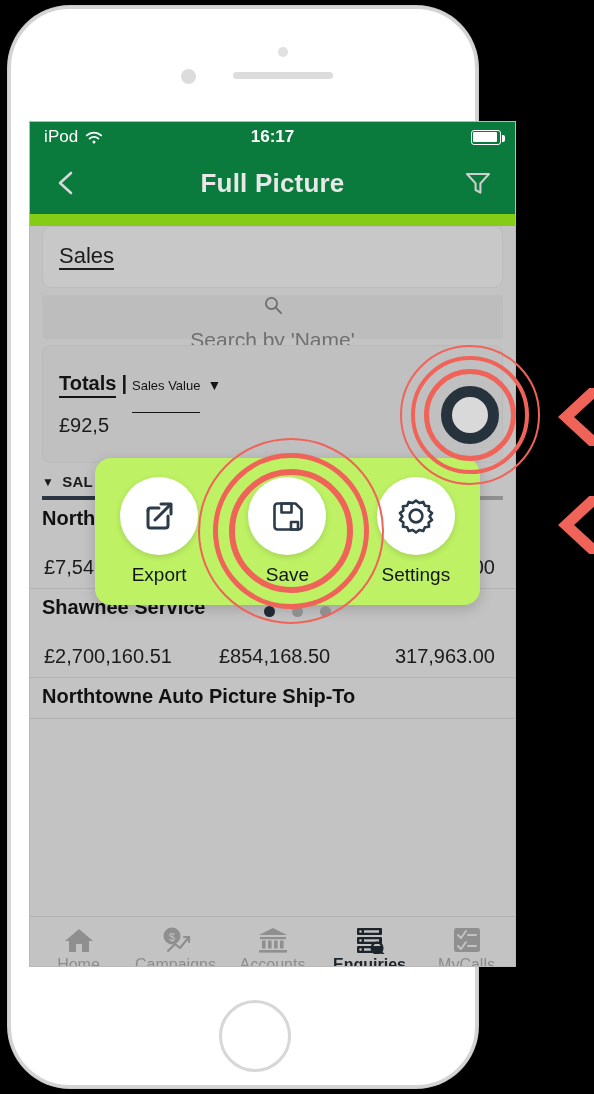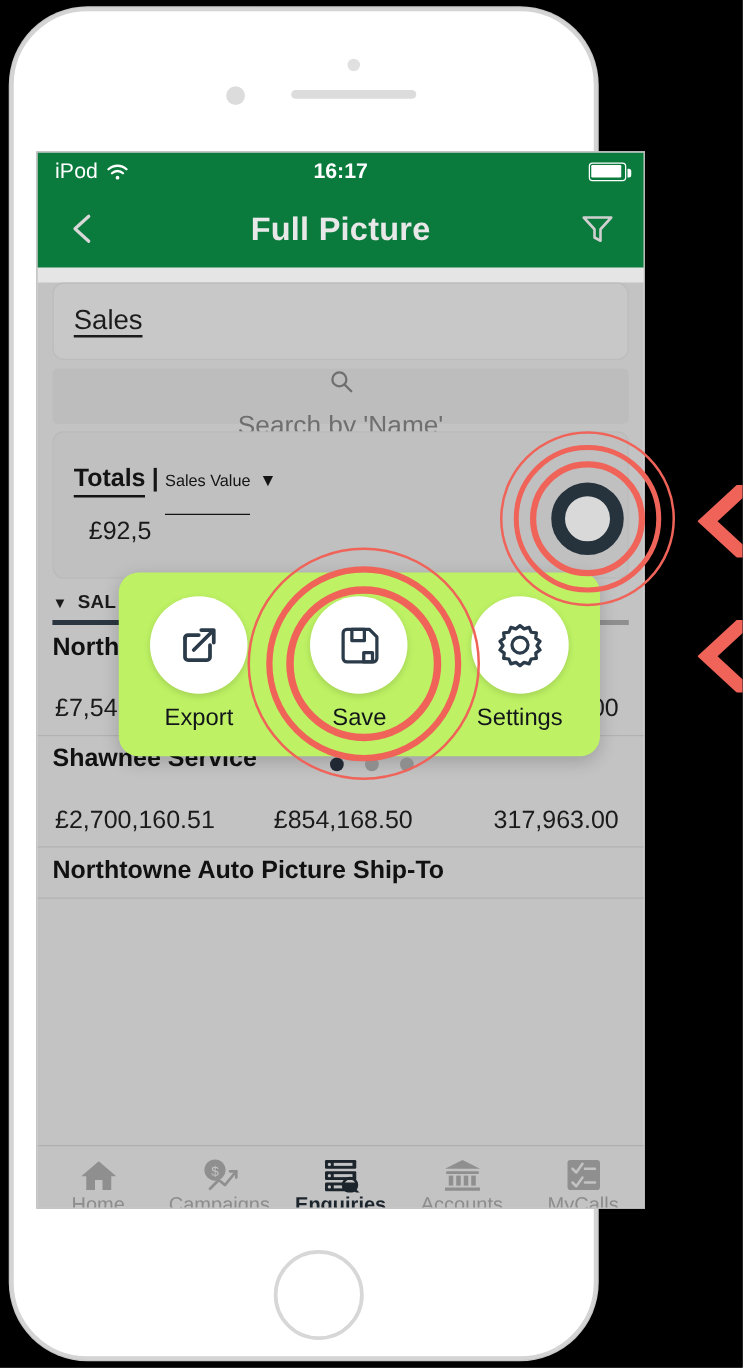--- a/index.html
+++ b/index.html
@@ -35,21 +35,21 @@
   .home-button {
     position: absolute; left: 208px; top: 991px;
     width: 72px; height: 72px; border-radius: 50%;
     border: 3px solid #d7d7d7; background: #fff;
   }
 
   
   .screen {
     position: absolute; left: 29px; top: 121px;
     width: 487px; height: 846px;
-    background: #e5e5e5;
+    background: #84cc16;
     overflow: hidden;
     border: 1px solid #b9b9b9;
   }
 
   
   .status-bar {
     height: 30px; background: #0a7a3d; color: #ffffff;
     display: flex; align-items: center; position: relative;
     padding: 0 14px; font-size: 17px;
   }
@@ -114,21 +114,21 @@
   .totals-head {
     display: flex; align-items: baseline; gap: 5px;
     padding-top: 26px; font-size: 20px; color: #141414;
   }
   .totals-strong { font-weight: bold; border-bottom: 2.5px solid #141414; padding-bottom: 1px; }
   .totals-pipe { font-weight: bold; color: #141414; }
   .totals-metric { font-size: 13px; border-bottom: 1.5px solid #141414; padding-bottom: 19px; }
   .totals-caret { font-size: 14px; color: #141414; margin-left: 2px; }
 
   .totals-values {
-    position: absolute; left: 28px; right: 16px; top: 68px;
+    position: absolute; left: 16px; right: 16px; top: 68px;
     display: flex; justify-content: space-between;
     font-size: 20px; color: #1a1a1a;
   }
 
   .group-row {
     display: flex; align-items: center; gap: 8px;
     padding: 10px 12px 6px 12px; font-size: 15px;
     color: #1a1a1a; font-weight: bold; letter-spacing: .3px;
   }
   .group-caret { font-size: 12px; }
@@ -314,20 +314,35 @@
         <div class="tab">
           <div class="tab-icon">
             <svg width="32" height="28" viewBox="0 0 32 28">
               <circle cx="12" cy="10" r="8.5" fill="#8f8f8f"></circle>
               <text x="12" y="14.5" font-size="11" fill="#c3c3c3" text-anchor="middle" font-family="Liberation Sans">$</text>
               <polyline points="8,25 15,18 20,22 29,11" fill="none" stroke="#8f8f8f" stroke-width="2.2" stroke-linecap="round" stroke-linejoin="round"></polyline>
               <polyline points="24,11 29,11 29,16" fill="none" stroke="#8f8f8f" stroke-width="2.2" stroke-linecap="round" stroke-linejoin="round"></polyline>
             </svg>
           </div>
           <div class="tab-label">Campaigns</div>
+        </div>
+
+        <div class="tab">
+          <div class="tab-icon">
+            <svg width="32" height="28" viewBox="0 0 32 28">
+              <path d="M16 2 L30 9 H2 Z" fill="#8f8f8f"></path>
+              <rect x="3" y="11" width="26" height="2.2" fill="#8f8f8f"></rect>
+              <rect x="5" y="14.5" width="3.6" height="8" fill="#8f8f8f"></rect>
+              <rect x="11" y="14.5" width="3.6" height="8" fill="#8f8f8f"></rect>
+              <rect x="17" y="14.5" width="3.6" height="8" fill="#8f8f8f"></rect>
+              <rect x="23" y="14.5" width="3.6" height="8" fill="#8f8f8f"></rect>
+              <rect x="2" y="24" width="28" height="2.6" fill="#8f8f8f"></rect>
+            </svg>
+          </div>
+          <div class="tab-label">Accounts</div>
         </div>
 
         <div class="tab active">
           <div class="tab-icon">
             <svg width="32" height="28" viewBox="0 0 32 28">
               <rect x="3" y="2" width="25" height="7" rx="1" fill="#1c242c"></rect>
               <rect x="3" y="11" width="25" height="7" rx="1" fill="#1c242c"></rect>
               <rect x="3" y="20" width="25" height="7" rx="1" fill="#1c242c"></rect>
               <circle cx="6.5" cy="5.5" r="1.3" fill="#c3c3c3"></circle>
               <circle cx="6.5" cy="14.5" r="1.3" fill="#c3c3c3"></circle>
@@ -339,35 +354,20 @@
               <circle cx="23" cy="22" r="5.5" fill="#c3c3c3" opacity="0"></circle>
               <line x1="27" y1="26" x2="31" y2="30" stroke="#1c242c" stroke-width="2.2" stroke-linecap="round"></line>
             </svg>
           </div>
           <div class="tab-label">Enquiries</div>
         </div>
 
         <div class="tab">
           <div class="tab-icon">
             <svg width="32" height="28" viewBox="0 0 32 28">
-              <path d="M16 2 L30 9 H2 Z" fill="#8f8f8f"></path>
-              <rect x="3" y="11" width="26" height="2.2" fill="#8f8f8f"></rect>
-              <rect x="5" y="14.5" width="3.6" height="8" fill="#8f8f8f"></rect>
-              <rect x="11" y="14.5" width="3.6" height="8" fill="#8f8f8f"></rect>
-              <rect x="17" y="14.5" width="3.6" height="8" fill="#8f8f8f"></rect>
-              <rect x="23" y="14.5" width="3.6" height="8" fill="#8f8f8f"></rect>
-              <rect x="2" y="24" width="28" height="2.6" fill="#8f8f8f"></rect>
-            </svg>
-          </div>
-          <div class="tab-label">Accounts</div>
-        </div>
-
-        <div class="tab">
-          <div class="tab-icon">
-            <svg width="32" height="28" viewBox="0 0 32 28">
               <rect x="3" y="2" width="26" height="24" rx="2.5" fill="#8f8f8f"></rect>
               <polyline points="7,9 10,12 15,5" fill="none" stroke="#c3c3c3" stroke-width="2" stroke-linecap="round" stroke-linejoin="round"></polyline>
               <polyline points="7,20 10,23 15,16" fill="none" stroke="#c3c3c3" stroke-width="2" stroke-linecap="round" stroke-linejoin="round"></polyline>
               <line x1="17" y1="9" x2="25" y2="9" stroke="#c3c3c3" stroke-width="2" stroke-linecap="round"></line>
               <line x1="17" y1="20" x2="25" y2="20" stroke="#c3c3c3" stroke-width="2" stroke-linecap="round"></line>
             </svg>
           </div>
           <div class="tab-label">MyCalls</div>
         </div>
 

